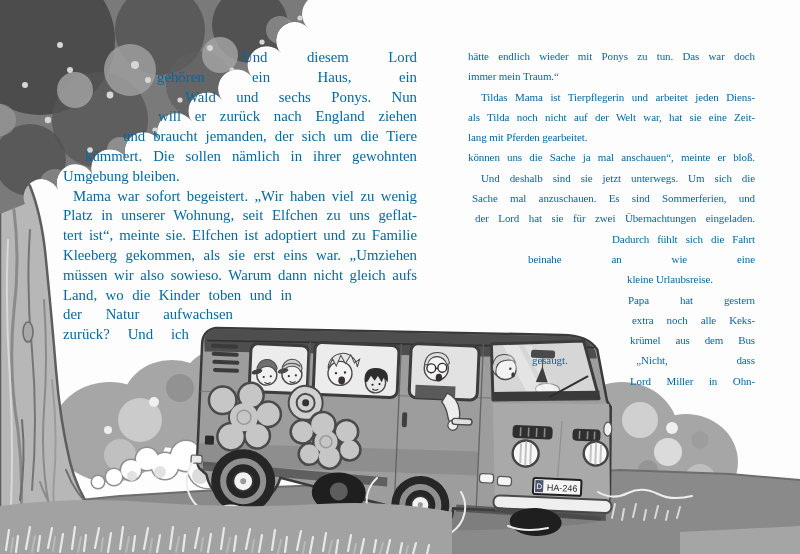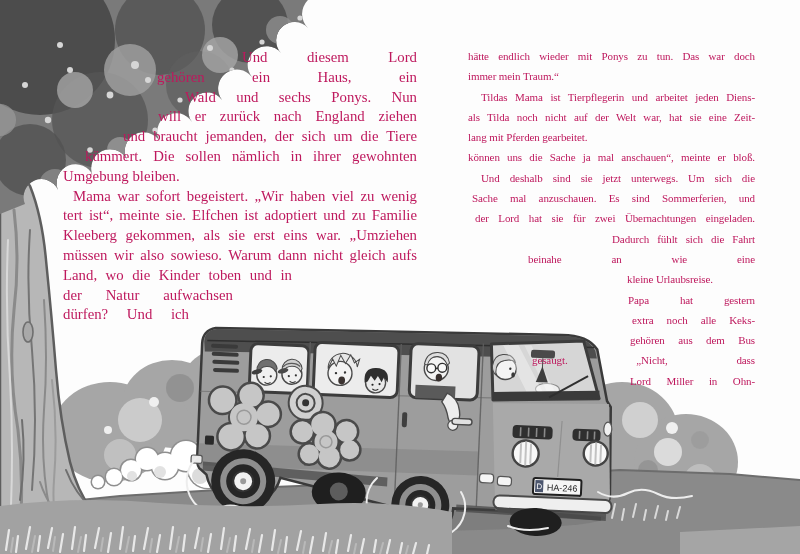--- a/index.html
+++ b/index.html
@@ -1,19 +1,19 @@
 <!DOCTYPE html>
 <html><head>
 <meta charset="utf-8">
 <style>
   html,body{margin:0;padding:0;}
   body{width:800px;height:554px;position:relative;overflow:hidden;background:#fdfdfd;
        font-family:"Liberation Serif","DejaVu Serif",serif;}
   #art{position:absolute;left:0;top:0;}
-  .col{position:absolute;color:#be185d;}
+  .col{position:absolute;color:#0369a1;}
   #leftcol{left:63px;top:48px;width:354px;font-size:14.8px;line-height:19.8px;}
   #rightcol{left:468px;top:46px;width:287px;font-size:11px;line-height:20.3px;letter-spacing:-0.1px;}
   .ln{display:block;white-space:normal;}
   .j{text-align:justify;text-align-last:justify;}
   .ll{text-align:left;}
 </style>
 </head>
 <body>
 
 <svg id="art" width="800" height="554" viewBox="0 0 800 554">
@@ -352,39 +352,40 @@
 
 <div id="leftcol" class="col">
   <div class="ln j" style="margin-left:179px">Und diesem Lord</div>
   <div class="ln j" style="margin-left:94px">gehören ein Haus, ein</div>
   <div class="ln j" style="margin-left:122px">Wald und sechs Ponys. Nun</div>
   <div class="ln j" style="margin-left:95px">will er zurück nach England ziehen</div>
   <div class="ln j" style="margin-left:60px">und braucht jemanden, der sich um die Tiere</div>
   <div class="ln j" style="margin-left:22px">kümmert. Die sollen nämlich in ihrer gewohnten</div>
   <div class="ln ll">Umgebung bleiben.</div>
   <div class="ln j" style="margin-left:10px">Mama war sofort begeistert. „Wir haben viel zu wenig</div>
+  <div class="ln j">Platz in unserer Wohnung, seit Elfchen zu uns geflat-</div>
   <div class="ln j">tert ist“, meinte sie. Elfchen ist adoptiert und zu Familie</div>
   <div class="ln j">Kleeberg gekommen, als sie erst eins war. „Umziehen</div>
   <div class="ln j">müssen wir also sowieso. Warum dann nicht gleich aufs</div>
   <div class="ln j" style="width:229px">Land, wo die Kinder toben und in</div>
   <div class="ln j" style="width:170px">der Natur aufwachsen</div>
-  <div class="ln j" style="width:126px">dürfen? Und ich</div>
+  <div class="ln j" style="width:126px">zurück? Und ich</div>
 </div>
 
 <div id="rightcol" class="col">
   <div class="ln j">hätte endlich wieder mit Ponys zu tun. Das war doch</div>
   <div class="ln ll">immer mein Traum.“</div>
   <div class="ln j" style="margin-left:13px">Tildas Mama ist Tierpflegerin und arbeitet jeden Diens-</div>
   <div class="ln j">als Tilda noch nicht auf der Welt war, hat sie eine Zeit-</div>
   <div class="ln ll">lang mit Pferden gearbeitet.</div>
   <div class="ln j">können uns die Sache ja mal anschauen“, meinte er bloß.</div>
   <div class="ln j" style="margin-left:13px">Und deshalb sind sie jetzt unterwegs. Um sich die</div>
   <div class="ln j" style="margin-left:4px">Sache mal anzuschauen. Es sind Sommerferien, und</div>
   <div class="ln j" style="margin-left:7px">der Lord hat sie für zwei Übernachtungen eingeladen.</div>
   <div class="ln j" style="margin-left:144px">Dadurch fühlt sich die Fahrt</div>
   <div class="ln j" style="margin-left:60px">beinahe an wie eine</div>
   <div class="ln ll" style="margin-left:159px">kleine Urlaubsreise.</div>
   <div class="ln j" style="margin-left:160px">Papa hat gestern</div>
   <div class="ln j" style="margin-left:164px">extra noch alle Keks-</div>
-  <div class="ln j" style="margin-left:162px">gehören aus dem Bus</div>
+  <div class="ln j" style="margin-left:162px">krümel aus dem Bus</div>
   <div class="ln j" style="margin-left:64px">gesaugt. „Nicht, dass</div>
   <div class="ln j" style="margin-left:162px">Lord Miller in Ohn-</div>
 </div>
 
 </body></html>

